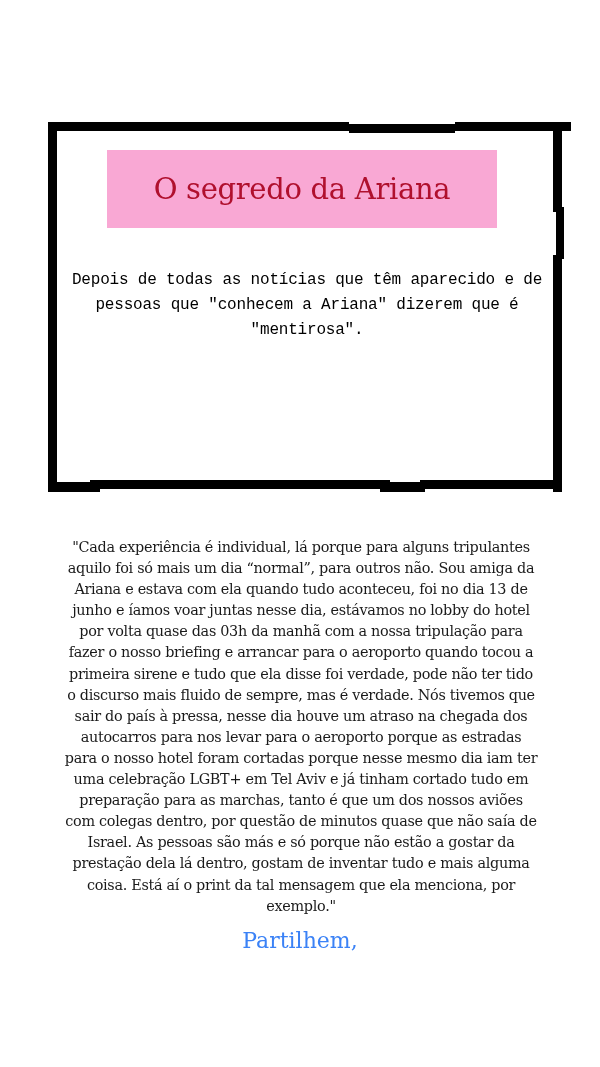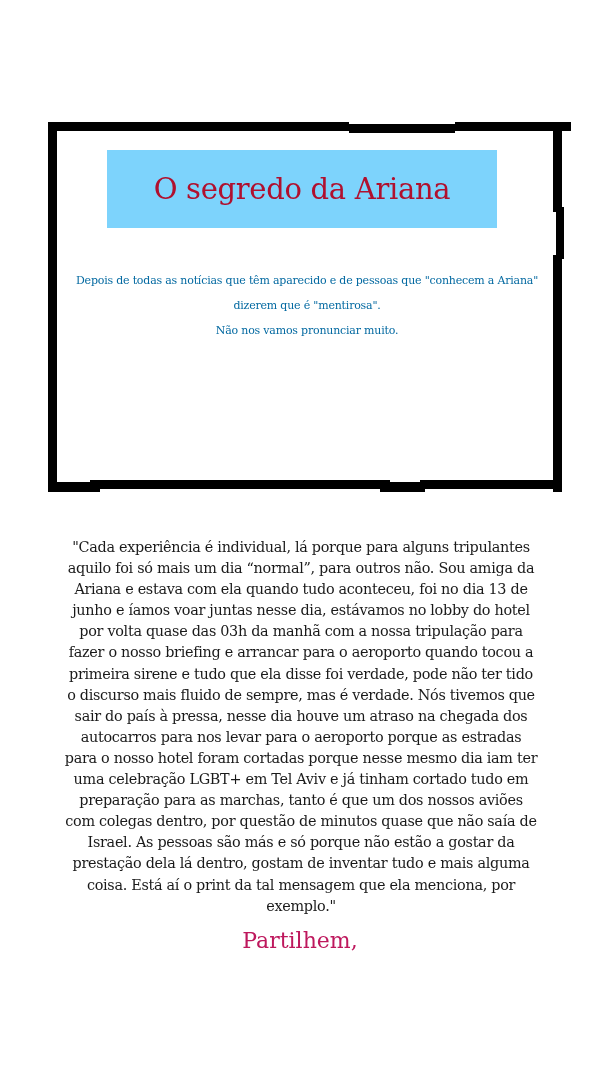--- a/index.html
+++ b/index.html
@@ -1,23 +1,23 @@
 <!DOCTYPE html>
 <html><head>
 <meta charset="utf-8">
 <style>
   html, body { margin:0; padding:0; }
   body { width:600px; height:1067px; background:#ffffff; position:relative; overflow:hidden; font-family:"DejaVu Serif", serif; }
   .frame { position:absolute; left:0; top:0; width:600px; height:520px; }
-  .title-box { position:absolute; left:107px; top:150px; width:390px; height:78px; background:#7dd3fc; display:flex; align-items:center; justify-content:center; }
+  .title-box { position:absolute; left:107px; top:150px; width:390px; height:78px; background:#f9a8d4; display:flex; align-items:center; justify-content:center; }
   .title { font-family:"DejaVu Serif", serif; font-size:29px; color:#b0102e; letter-spacing:-0.3px; }
-  .intro { position:absolute; left:62px; top:268px; width:490px; text-align:center; font-size:11px; line-height:25px; color:#0369a1; letter-spacing:-0.2px; }
+  .intro { position:absolute; left:62px; top:268px; width:490px; text-align:center; font-size:16px; line-height:25px; color:#000000; letter-spacing:-0.2px;font-family:Liberation Mono, monospace; }
   .intro p { margin:0; }
   .testimony { position:absolute; left:64px; top:537px; width:474px; text-align:center; font-size:14.4px; line-height:21.1px; color:#1a1a1a; letter-spacing:-0.3px; margin:0; }
-  .closing { position:absolute; left:0; top:928px; width:600px; text-align:center; font-size:22px; color:#be185d; }
+  .closing { position:absolute; left:0; top:928px; width:600px; text-align:center; font-size:22px; color:#3b82f6; }
 </style>
 </head>
 <body>
 
 <svg class="frame" viewBox="0 0 600 520" xmlns="http://www.w3.org/2000/svg">
   <g fill="#000">
 
     <rect x="49" y="122" width="300" height="9"></rect>
     <rect x="349" y="124" width="106" height="9"></rect>
     <rect x="455" y="122" width="116" height="9"></rect>
@@ -34,18 +34,17 @@
     <rect x="420" y="480" width="142" height="9"></rect>
   </g>
 </svg>
 
 <div class="title-box">
   <span class="title">O segredo da Ariana</span>
 </div>
 
 <div class="intro">
   <p>Depois de todas as notícias que têm aparecido e de pessoas que "conhecem a Ariana" dizerem que é "mentirosa".</p>
-  <p>Não nos vamos pronunciar muito.</p>
 </div>
 
 <p class="testimony">"Cada experiência é individual, lá porque para alguns tripulantes aquilo foi só mais um dia “normal”, para outros não. Sou amiga da Ariana e estava com ela quando tudo aconteceu, foi no dia 13 de junho e íamos voar juntas nesse dia, estávamos no lobby do hotel por volta quase das 03h da manhã com a nossa tripulação para fazer o nosso briefing e arrancar para o aeroporto quando tocou a primeira sirene e tudo que ela disse foi verdade, pode não ter tido o discurso mais fluido de sempre, mas é verdade. Nós tivemos que sair do país à pressa, nesse dia houve um atraso na chegada dos autocarros para nos levar para o aeroporto porque as estradas para o nosso hotel foram cortadas porque nesse mesmo dia iam ter uma celebração LGBT+ em Tel Aviv e já tinham cortado tudo em preparação para as marchas, tanto é que um dos nossos aviões com colegas dentro, por questão de minutos quase que não saía de Israel. As pessoas são más e só porque não estão a gostar da prestação dela lá dentro, gostam de inventar tudo e mais alguma coisa. Está aí o print da tal mensagem que ela menciona, por exemplo."</p>
 
 <div class="closing">Partilhem,</div>
 
 </body></html>

